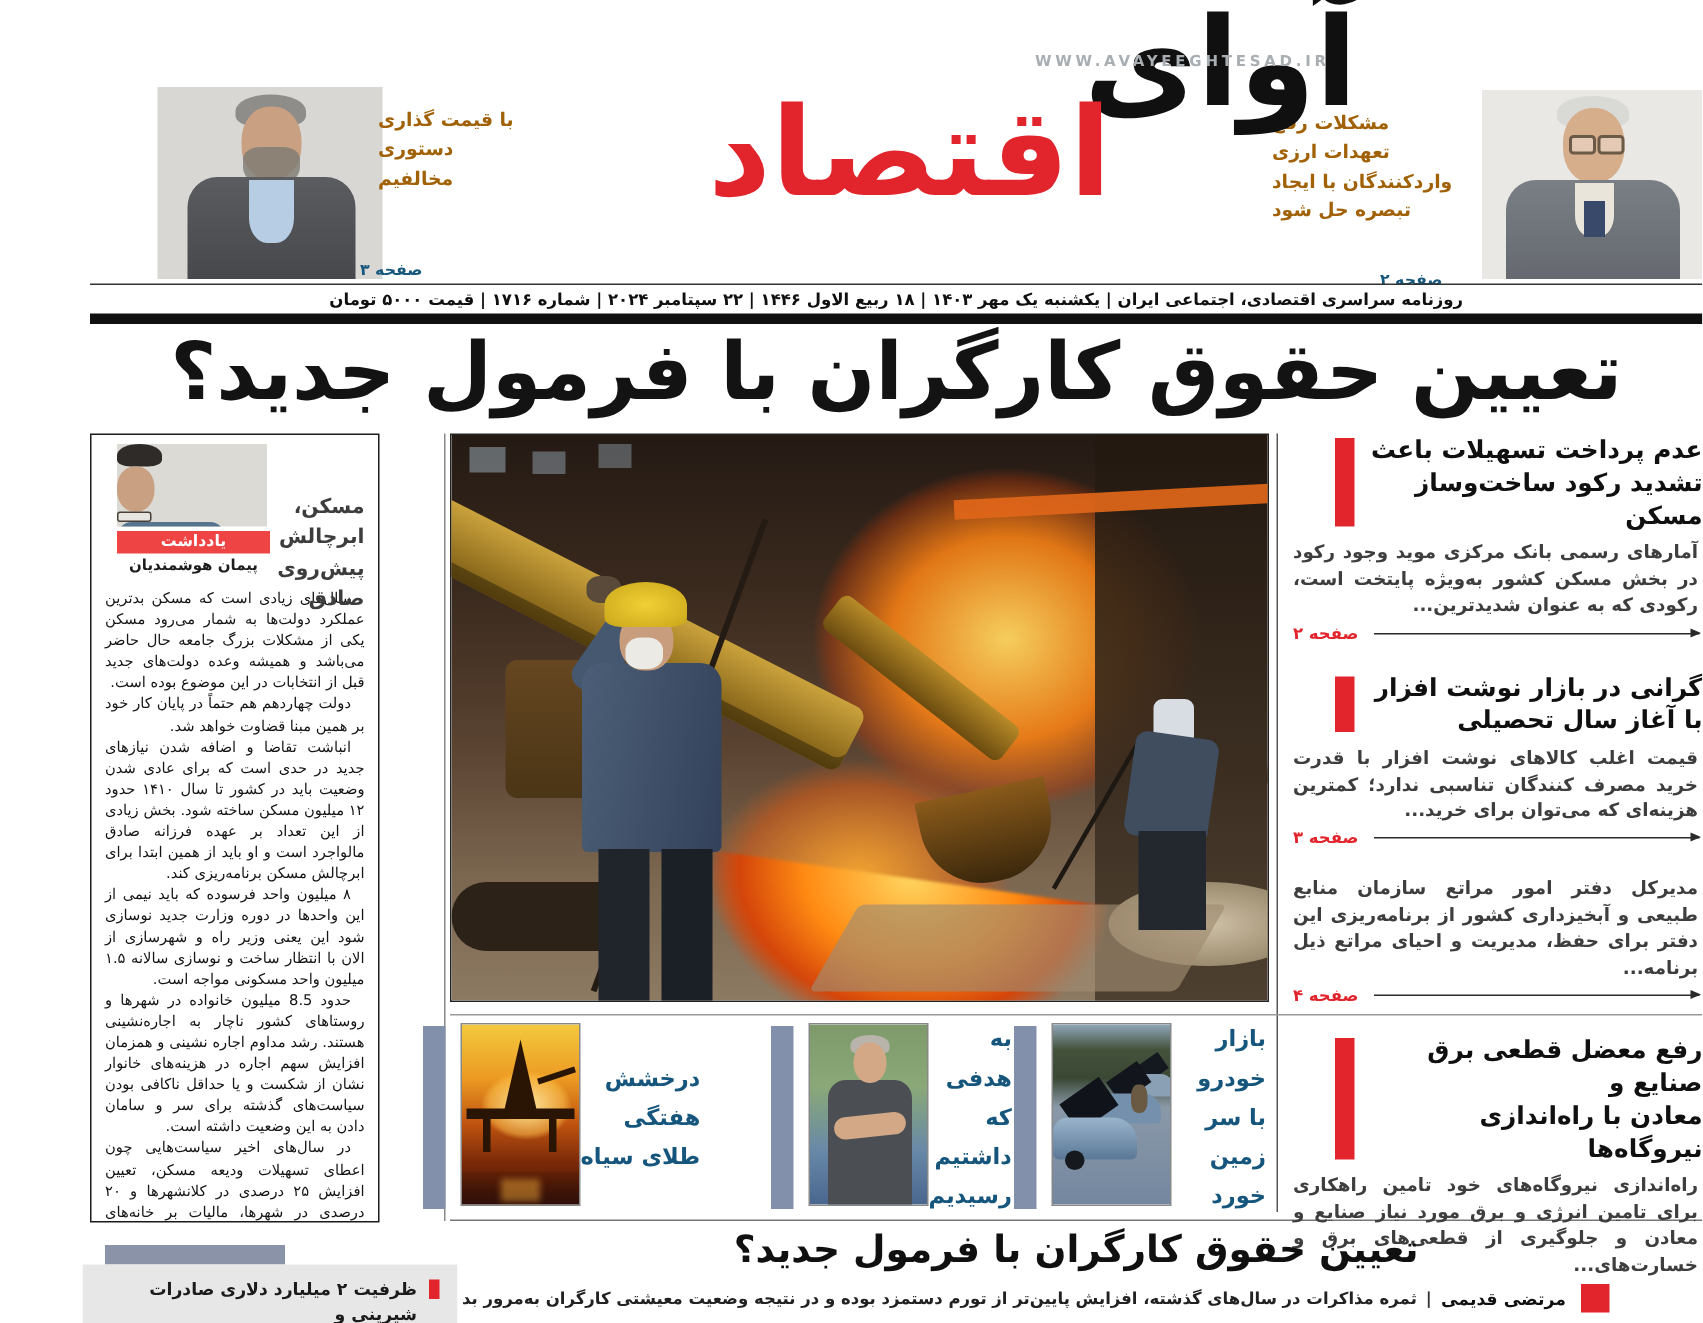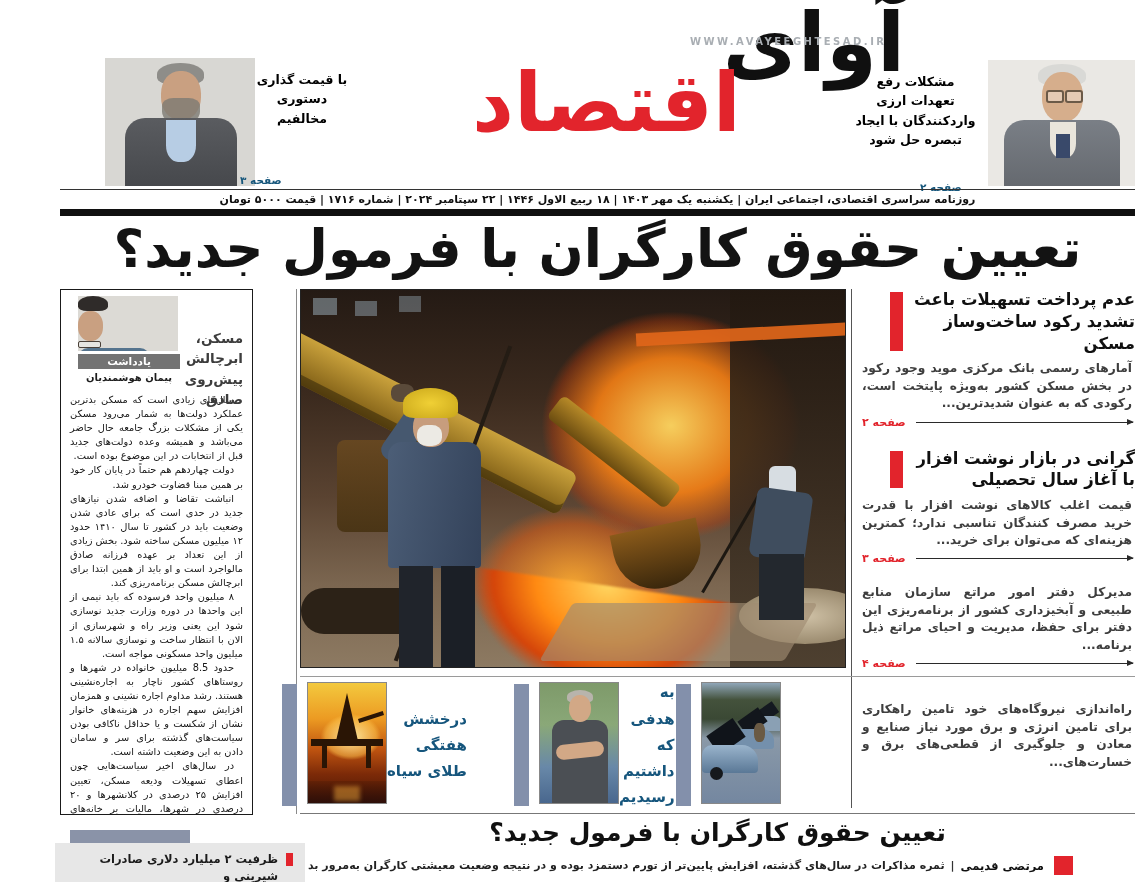--- a/index.html
+++ b/index.html
@@ -9,21 +9,21 @@
   .fa{direction:rtl;unicode-bidi:embed;}
   .pre{white-space:pre-line;}
 
   
   .website{left:690px;top:36px;width:195px;text-align:center;font-size:10px;letter-spacing:2.5px;
            color:#a9aeb3;font-weight:bold;z-index:5;}
   .logo{left:430px;top:0;width:485px;height:205px;z-index:2;}
   .logo-avaye{position:absolute;right:10px;top:2px;font-size:82px;font-weight:bold;color:#101010;line-height:1;}
   .logo-eghtesad{position:absolute;left:42px;top:62px;font-size:82px;font-weight:bold;color:#e2242c;line-height:1;}
 
-  .teaser-quote{font-size:12.5px;font-weight:bold;color:#000000;text-align:center;line-height:1.55;}
+  .teaser-quote{font-size:12.5px;font-weight:bold;color:#a16207;text-align:left;line-height:1.55;}
   .teaser-page{font-size:10.5px;font-weight:bold;color:#17577c;}
 
   .portrait{overflow:hidden;}
   .portrait div{position:absolute;}
 
   
   .p-left{left:105px;top:58px;width:150px;height:128px;background:#d8d7d3;}
   .pl-hair{left:52px;top:5px;width:47px;height:22px;background:#8e8d89;border-radius:50% 50% 35% 35%;}
   .pl-head{left:56px;top:13px;width:40px;height:49px;background:#c9a081;border-radius:46%;}
   .pl-beard{left:57px;top:40px;width:38px;height:27px;background:rgba(125,122,115,.8);border-radius:30% 30% 50% 50%;}
@@ -53,21 +53,21 @@
   .note-col{left:60px;top:289px;width:193px;height:526px;border:1.5px solid #1a1a1a;box-sizing:border-box;
             padding:6px 9px;overflow:hidden;}
   .note-head{position:relative;height:92px;}
   .note-photo{position:absolute;left:8px;top:0;width:100px;height:55px;background:#dcdad5;overflow:hidden;}
   .na-hair{left:36px;top:2px;width:30px;height:15px;background:#2f2b29;border-radius:50% 50% 30% 30%;}
   .na-head{left:39px;top:6px;width:25px;height:30px;background:#c9a081;border-radius:46%;}
   .na-gl{left:41px;top:16px;width:21px;height:5px;border:1.5px solid #4a4038;border-radius:2px;background:rgba(255,255,255,.3);}
   .na-jacket{left:14px;top:34px;width:72px;height:21px;background:#55748e;border-radius:10px 10px 0 0;}
   .note-title{position:absolute;right:0;top:32px;width:96px;font-size:13.5px;font-weight:bold;color:#3d3d3d;
               text-align:right;line-height:1.5;}
-  .note-badge{position:absolute;left:8px;top:58px;width:102px;height:15px;background:#737373;color:#fff;
+  .note-badge{position:absolute;left:8px;top:58px;width:102px;height:15px;background:#ef4444;color:#fff;
               font-size:10.5px;font-weight:bold;text-align:center;line-height:15px;}
   .note-author{position:absolute;left:8px;top:76px;width:102px;font-size:10px;font-weight:bold;color:#1c1c1c;
                text-align:center;}
   .note-body{margin-top:5px;}
   .note-body p{margin:0;font-size:9.8px;line-height:1.44;text-align:justify;color:#151515;text-indent:9px;}
 
   
   .vrule-left{left:296px;top:289px;width:1px;height:525px;background:#8a8a8a;}
   .vrule-right{left:851px;top:289px;width:1px;height:519px;background:#555;}
   .hline-mid{left:300px;top:676px;width:835px;height:1px;background:#9a9a9a;}
@@ -242,21 +242,21 @@
         <div class="na-jacket"></div>
 
       </div>
       <div class="note-title fa pre">مسکن، ابرچالش
 پیش‌روی صادق</div>
       <div class="note-badge fa">یادداشت</div>
       <div class="note-author fa">پیمان هوشمندیان</div>
     </div>
     <div class="note-body fa">
       <p>سال‌های زیادی است که مسکن بدترین عملکرد دولت‌ها به شمار می‌رود مسکن یکی از مشکلات بزرگ جامعه حال حاضر می‌باشد و همیشه وعده دولت‌های جدید قبل از انتخابات در این موضوع بوده است.</p>
-      <p>دولت چهاردهم هم حتماً در پایان کار خود بر همین مبنا قضاوت خودرو شد.</p>
+      <p>دولت چهاردهم هم حتماً در پایان کار خود بر همین مبنا قضاوت خواهد شد.</p>
       <p>انباشت تقاضا و اضافه شدن نیازهای جدید در حدی است که برای عادی شدن وضعیت باید در کشور تا سال ۱۴۱۰ حدود ۱۲ میلیون مسکن ساخته شود. بخش زیادی از این تعداد بر عهده فرزانه صادق مالواجرد است و او باید از همین ابتدا برای ابرچالش مسکن برنامه‌ریزی کند.</p>
       <p>۸ میلیون واحد فرسوده که باید نیمی از این واحدها در دوره وزارت جدید نوسازی شود این یعنی وزیر راه و شهرسازی از الان با انتظار ساخت و نوسازی سالانه ۱.۵ میلیون واحد مسکونی مواجه است.</p>
       <p>حدود 8.5 میلیون خانواده در شهرها و روستاهای کشور ناچار به اجاره‌نشینی هستند. رشد مداوم اجاره نشینی و همزمان افزایش سهم اجاره در هزینه‌های خانوار نشان از شکست و یا حداقل ناکافی بودن سیاست‌های گذشته برای سر و سامان دادن به این وضعیت داشته است.</p>
       <p>در سال‌های اخیر سیاست‌هایی چون اعطای تسهیلات ودیعه مسکن، تعیین افزایش ۲۵ درصدی در کلانشهرها و ۲۰ درصدی در شهرها، مالیات بر خانه‌های خالی و.. نتوانسته جلوی بلعیدن بخش زیادی از درآمد خانوار اجاره‌نشین را بگیرد.</p>
 
     </div>
   </aside>
 
   <div class="abs vrule-left"></div>
   <div class="abs vrule-right"></div>
@@ -327,20 +327,22 @@
       <p class="news-body">مدیرکل دفتر امور مراتع سازمان منابع طبیعی و آبخیزداری کشور از برنامه‌ریزی این دفتر برای حفظ، مدیریت و احیای مراتع ذیل برنامه...</p>
       <div class="ref-row">
         <span class="page-ref fa">صفحه ۴</span>
         <div class="ref-line"></div>
       </div>
     </article>
 
     <article class="news-item">
       <div class="head-row">
         <div class="red-bar"></div>
+        <h3 class="news-title" style="margin:0;">رفع معضل قطعی برق صنایع و
+معادن با راه‌اندازی نیروگاه‌ها</h3>
       </div>
       <p class="news-body">راه‌اندازی نیروگاه‌های خود تامین راهکاری برای تامین انرژی و برق مورد نیاز صنایع و معادن و جلوگیری از قطعی‌های برق و خسارت‌های...</p>
 
     </article>
 
   </section>
 
   <div class="abs cards">
 
     <div class="card card-1">
@@ -380,20 +382,23 @@
         <div class="cars-bg"></div>
         <div class="cars-hood3"></div>
         <div class="cars-car3"></div>
         <div class="cars-hood2"></div>
         <div class="cars-car2"></div>
         <div class="cars-person"></div>
         <div class="cars-hood1"></div>
         <div class="cars-car1"></div>
         <div class="cars-wheel"></div>
       </div>
+      <div class="card-caption">بازار خودرو
+با سر زمین
+خورد</div>
     </div>
 
   </div>
 
   <div class="abs sweets">
     <div class="sweets-tab"></div>
     <div class="sweets-body">
       <div class="sweets-row">
         <div class="sweets-title fa pre">ظرفیت ۲ میلیارد دلاری صادرات شیرینی و
 شکلات ایران</div>

